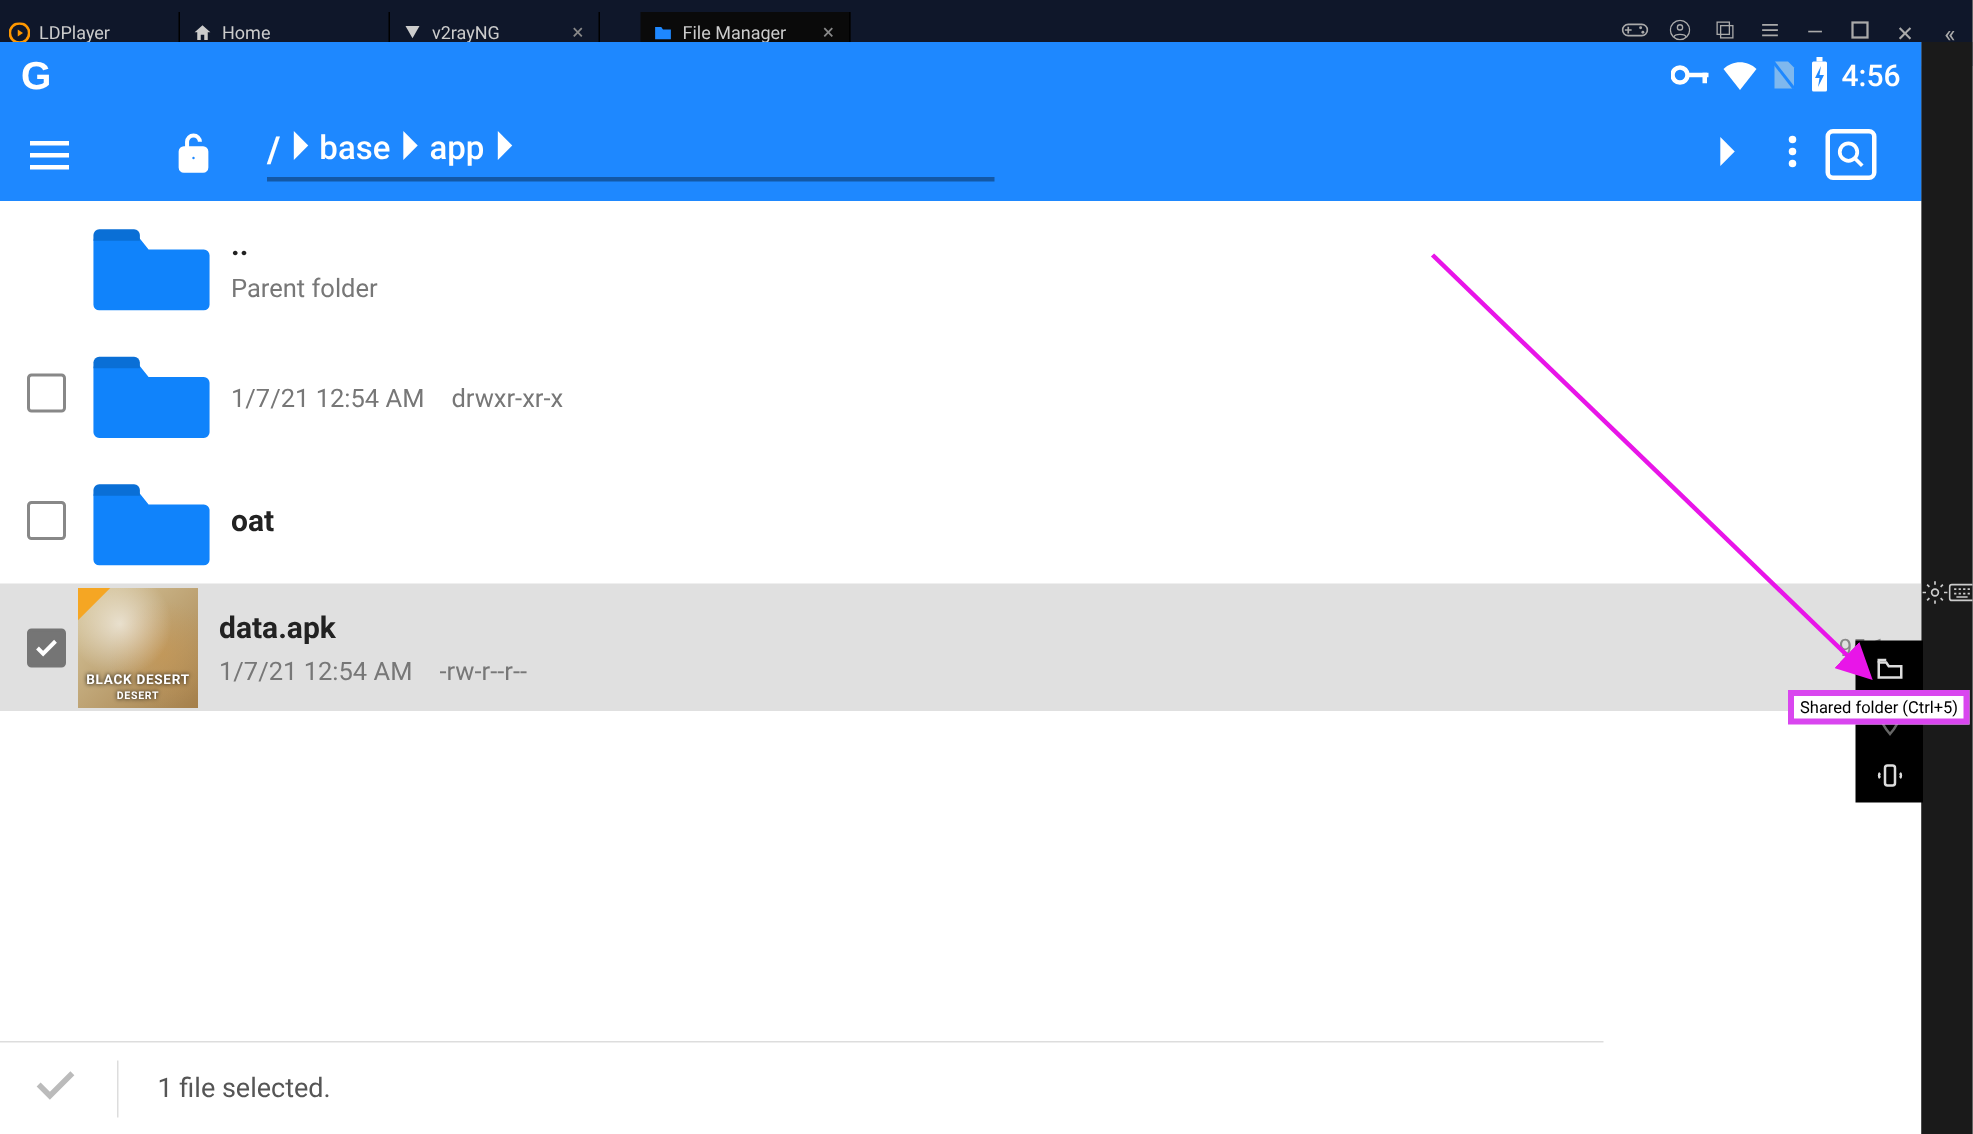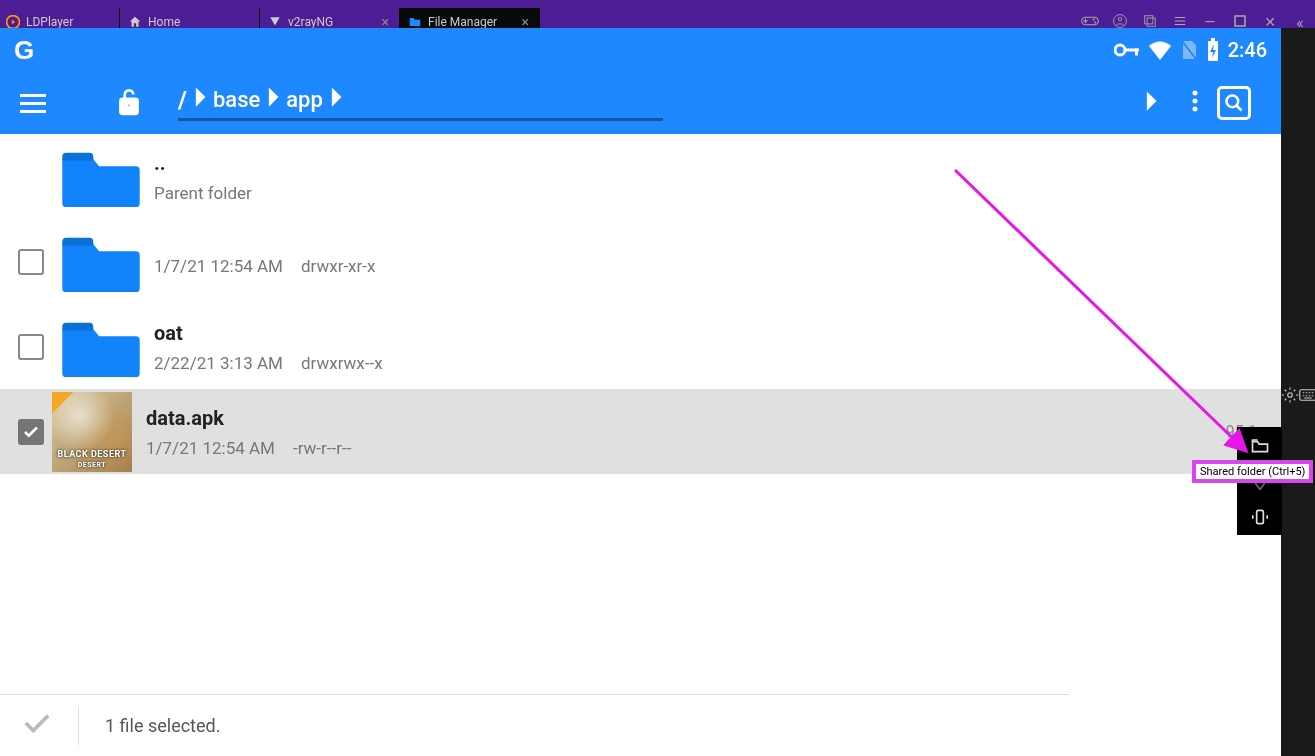--- a/index.html
+++ b/index.html
@@ -1,21 +1,21 @@
 <!DOCTYPE html>
 <html><head>
 <meta charset="utf-8">
 <style>
 * { box-sizing: border-box; margin: 0; padding: 0; }
 body { font-family: Roboto, Arial, sans-serif; background: #000; width: 1315px; height: 756px; overflow: hidden; position: relative; }
 
 
-.titlebar { height: 44px; background: #4c1d95; display: flex; align-items: center; color: #ccc; font-size: 12px; }
+.titlebar { height: 44px; background: #0f172a; display: flex; align-items: center; color: #ccc; font-size: 12px; }
 .titlebar .tab { display: flex; align-items: center; height: 28px; padding: 0 10px 0 8px; border-right: 1px solid #000; gap: 6px; min-width: 140px; position: relative; }
-.titlebar .tab.active { background: #0a0a0a; }
+.titlebar .tab.active { background: #0a0a0a; margin-left: 27px; }
 .titlebar .tab .icon { width: 14px; height: 14px; display: inline-flex; align-items: center; justify-content: center; }
 .titlebar .tab .close { margin-left: auto; color: #888; font-size: 14px; cursor: pointer; }
 .titlebar .spacer { flex: 1; }
 .titlebar .win-btn { width: 30px; text-align: center; color: #aaa; font-size: 14px; cursor: pointer; }
 .ldp-icon svg { width: 14px; height: 14px; }
 
 
 .viewport { position: absolute; left: 0; top: 28px; width: 1281px; height: 728px; background: #fff; }
 
 
@@ -171,21 +171,21 @@
           <path d="M2 2l14 18" stroke="#1e88ff" stroke-width="2"></path>
         </svg>
       </span>
     <span class="st-icon">
         <svg width="14" height="24" viewBox="0 0 14 24" fill="#fff">
           <rect x="2" y="3" width="10" height="20" rx="1"></rect>
           <rect x="5" y="0" width="4" height="3"></rect>
           <path d="M8 6l-4 8h3l-1 6 4-8H7z" fill="#1e88ff"></path>
         </svg>
       </span>
-    <span class="clock">2:46</span>
+    <span class="clock">4:56</span>
   </div>
 
   <div class="toolbar">
     <div class="hamburger">
         <span></span>
         <span></span>
         <span></span>
       </div>
     <span class="lock">
       <svg width="26" height="30" viewBox="0 0 24 28" fill="none" stroke="#fff" stroke-width="2.5">
@@ -264,24 +264,20 @@
     <div class="row">
       <div class="chk"></div>
       <div class="thumb">
         <svg class="folder-icon" viewBox="0 0 80 62">
             <path d="M4 10 h26 l8 10 h38 a4 4 0 014 4 v34 a4 4 0 01-4 4 H4 a4 4 0 01-4 -4 V14 a4 4 0 014-4z" fill="#1083fb"></path>
             <path d="M4 6 h24 a4 4 0 014 4 v4 H0 v-4 a4 4 0 014-4z" fill="#0a6fd6"></path>
           </svg>
       </div>
       <div class="info">
         <div class="name">oat</div>
-        <div class="sub">
-          <span>2/22/21 3:13 AM</span>
-          <span>drwxrwx--x</span>
-        </div>
       </div>
     </div>
 
     <div class="row selected">
       <div class="chk checked">
         <svg width="18" height="18" viewBox="0 0 24 24" fill="none" stroke="#fff" stroke-width="3.5">
             <path d="M4 12l5 5L20 6"></path>
           </svg>
       </div>
       <div class="thumb apk" style="margin-left:8px">

